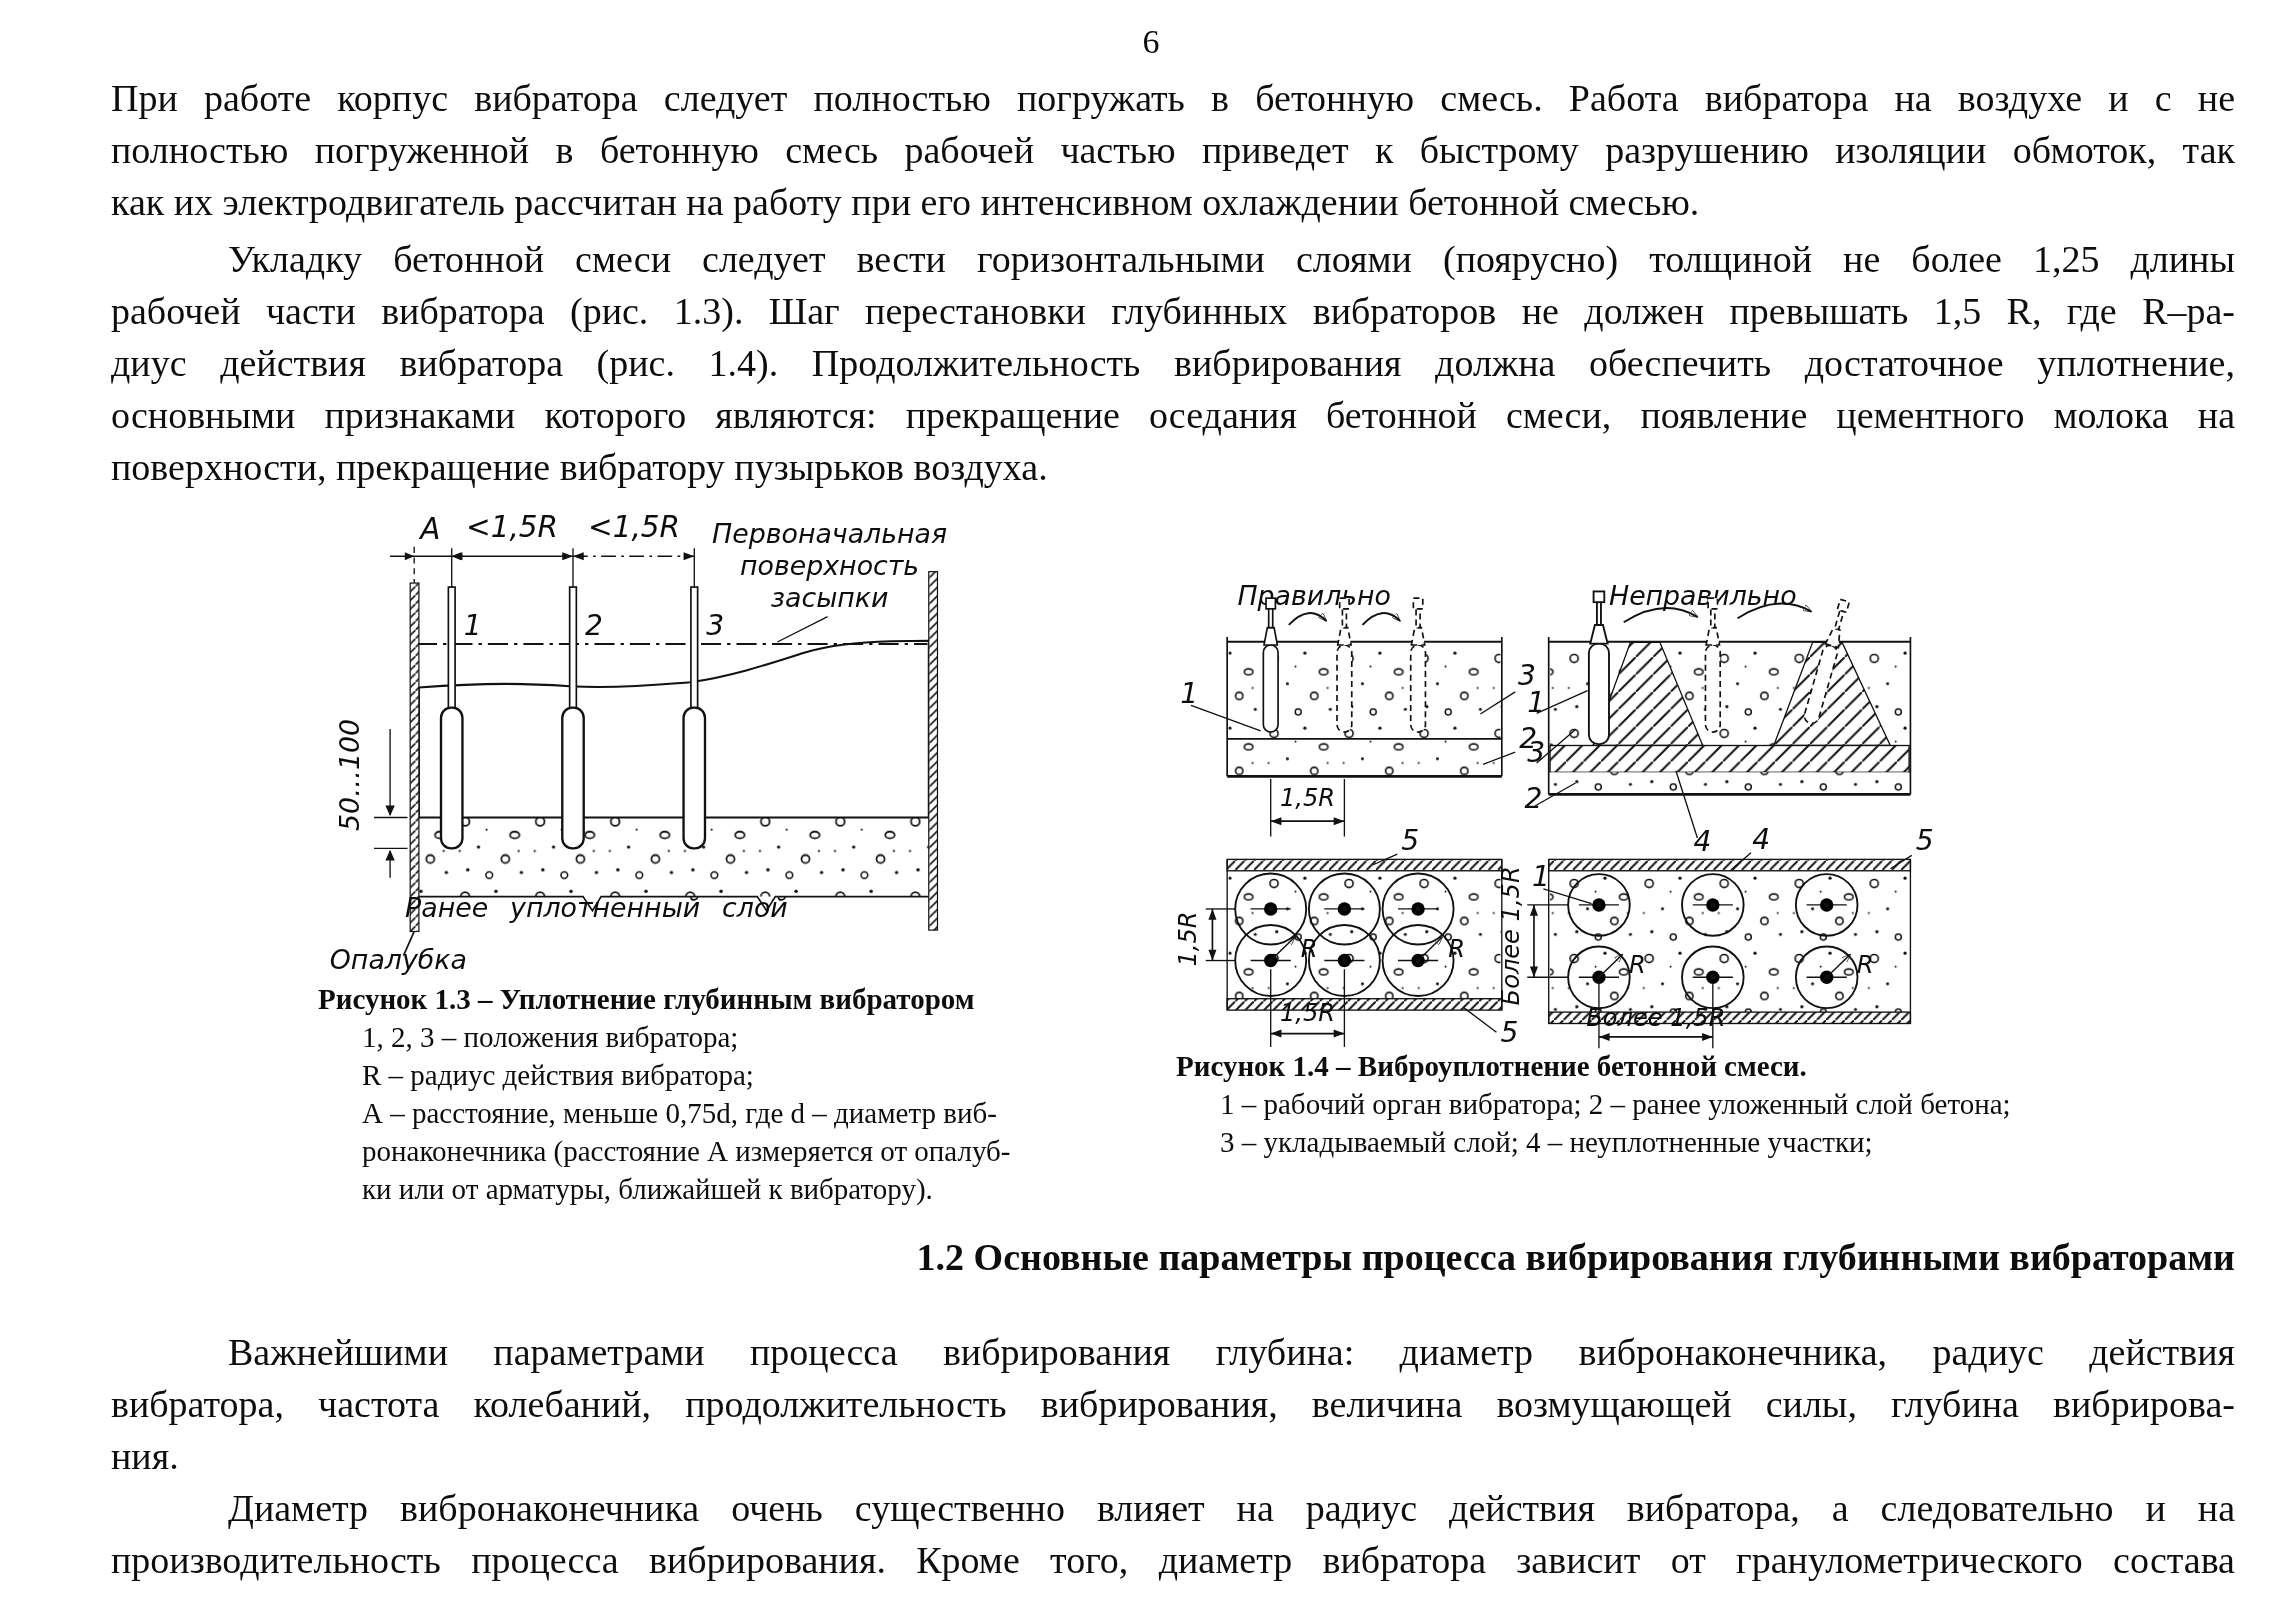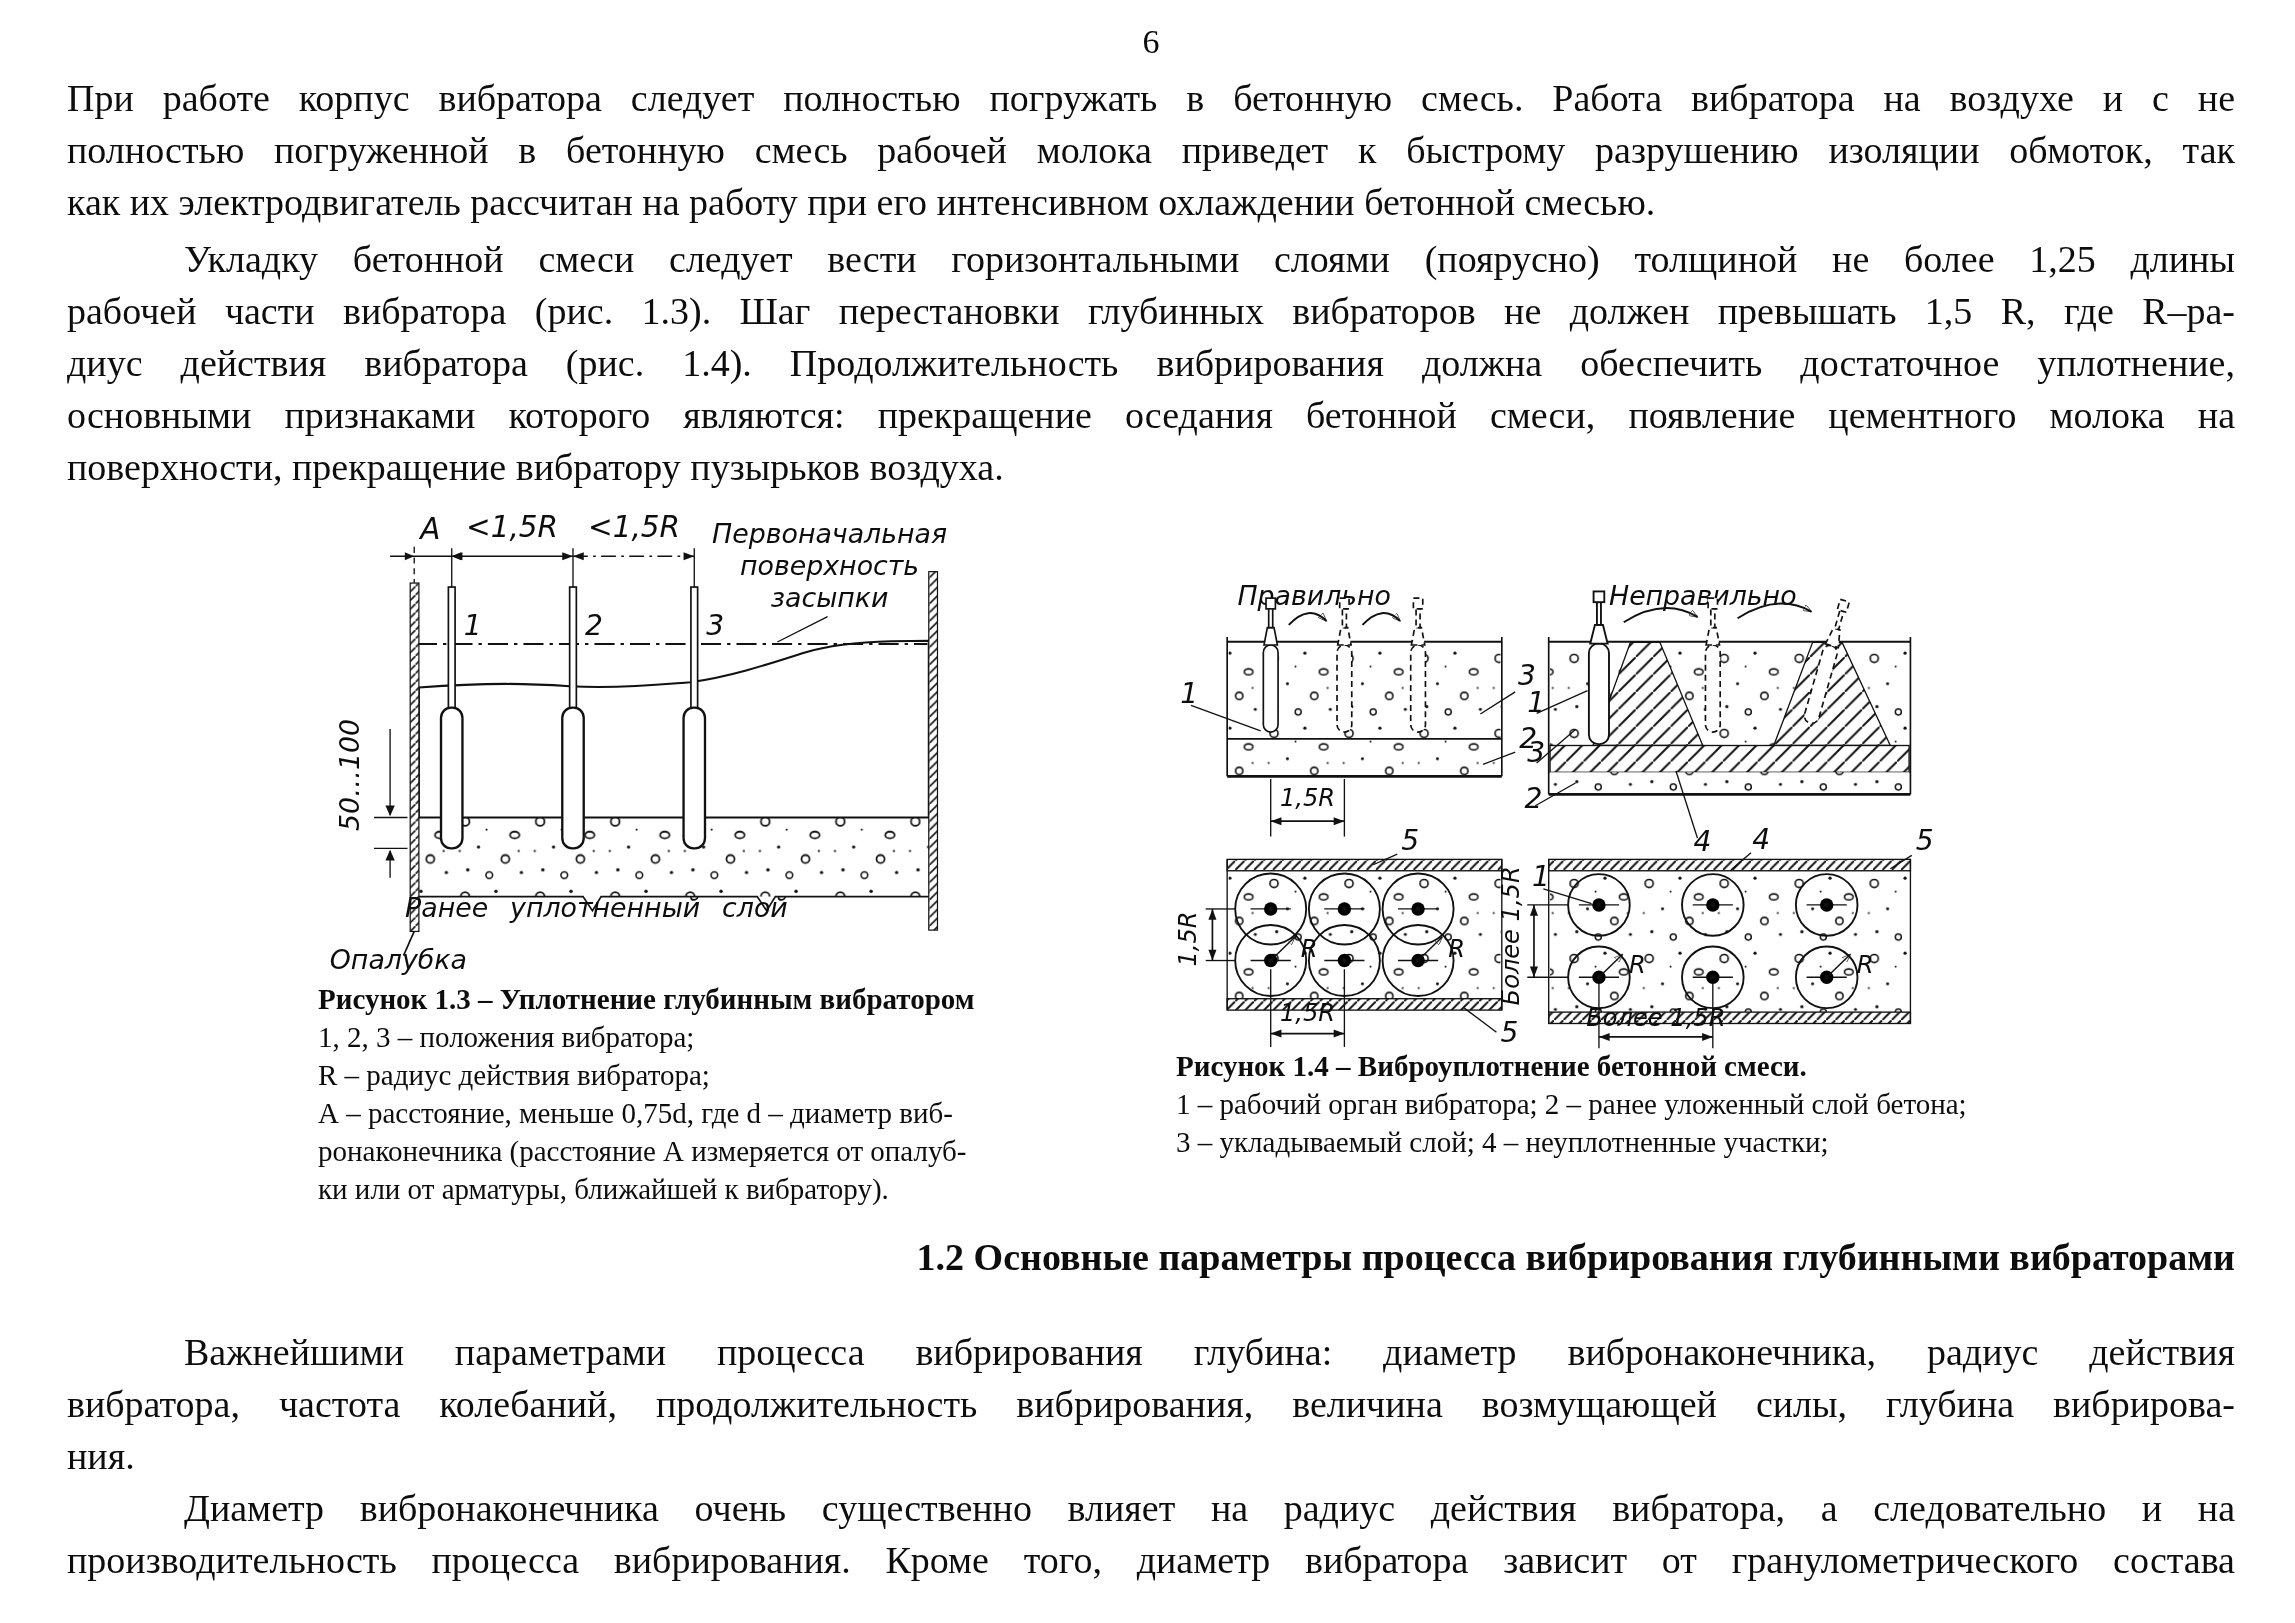--- a/index.html
+++ b/index.html
@@ -3,21 +3,21 @@
 <meta charset="utf-8">
 <style>
   html,body{margin:0;padding:0;background:#e8e8e8;}
   .page{
     position:relative;width:2295px;height:1624px;background:#ffffff;
     font-family:"Liberation Serif",serif;color:#0d0d0d;overflow:hidden;
   }
   .abs{position:absolute;}
   .pageno{left:67px;top:23px;width:2168px;text-align:center;font-size:34px;}
   .para{left:67px;width:2168px;font-size:38px;line-height:52px;}
-  .tline{white-space:normal;text-align:left;}
+  .tline{white-space:normal;text-align:left;margin-left:44px;}
   .tline.just{text-align:justify;text-align-last:justify;}
   .tline.ind{text-indent:117px;}
   .heading{left:67px;top:1235px;width:2168px;text-align:right;font-weight:bold;font-size:38px;}
   .cap{font-size:29px;line-height:38px;}
   .cap .cap-title{font-weight:bold;}
   svg text{font-family:"DejaVu Sans",sans-serif;font-style:italic;fill:#0d0d0d;}
   svg .lbl{font-size:40px;}
   svg .num{font-size:42px;}
   svg .dim{font-size:44px;}
   svg .dims{font-size:36px;}
@@ -26,21 +26,21 @@
 </style>
 </head>
 <body>
 
 <div class="page">
 
   <div class="abs pageno">6</div>
 
   <div class="abs para" style="top:72px">
       <div class="tline just">При работе корпус вибратора следует полностью погружать в бетонную смесь. Работа вибратора на воздухе и с не</div>
-      <div class="tline just">полностью погруженной в бетонную смесь рабочей молока приведет к быстрому разрушению изоляции обмоток, так</div>
+      <div class="tline just">полностью погруженной в бетонную смесь рабочей частью приведет к быстрому разрушению изоляции обмоток, так</div>
       <div class="tline">как их электродвигатель рассчитан на работу при его интенсивном охлаждении бетонной смесью.</div>
     </div>
 
   <div class="abs para" style="top:233px">
       <div class="tline just ind">Укладку бетонной смеси следует вести горизонтальными слоями (поярусно) толщиной не более 1,25 длины</div>
       <div class="tline just">рабочей части вибратора (рис. 1.3). Шаг перестановки глубинных вибраторов не должен превышать 1,5 R, где R–ра-</div>
       <div class="tline just">диус действия вибратора (рис. 1.4). Продолжительность вибрирования должна обеспечить достаточное уплотнение,</div>
       <div class="tline just">основными признаками которого являются: прекращение оседания бетонной смеси, появление цементного молока на</div>
       <div class="tline">поверхности, прекращение вибратору пузырьков воздуха.</div>
     </div>

